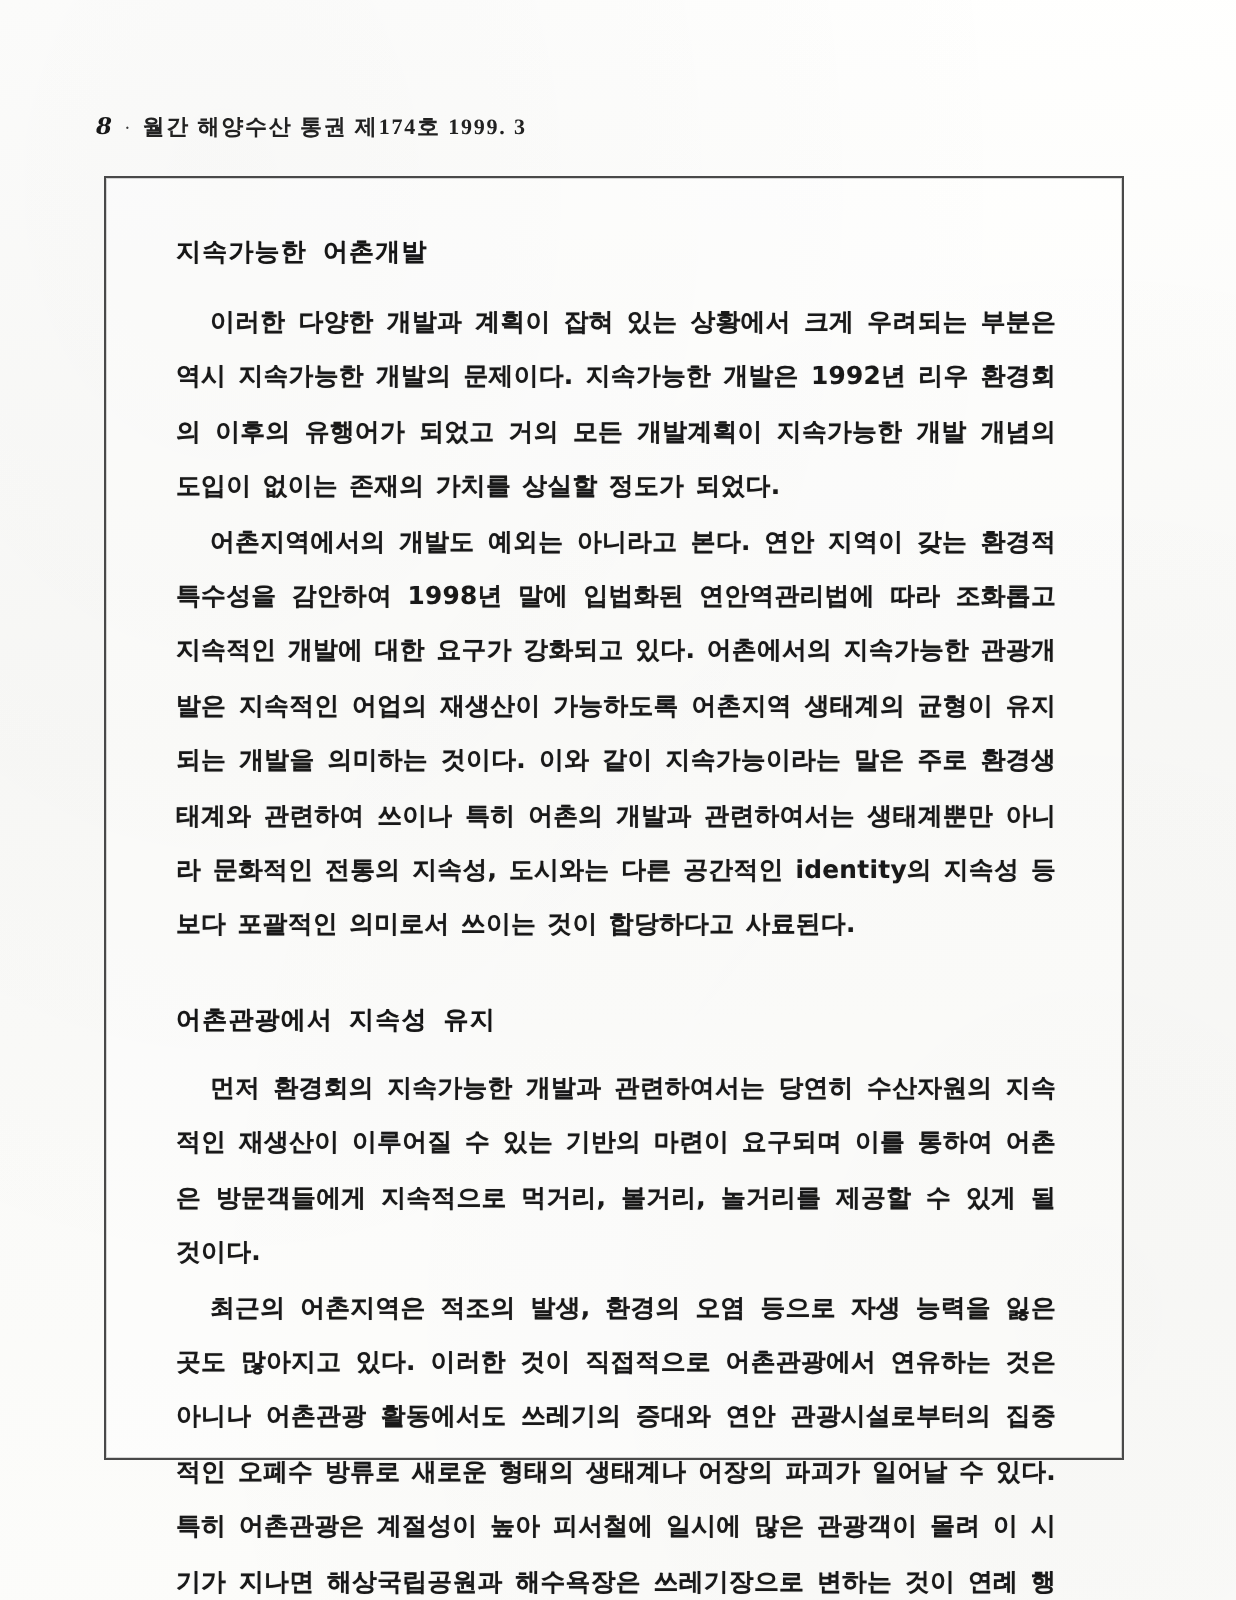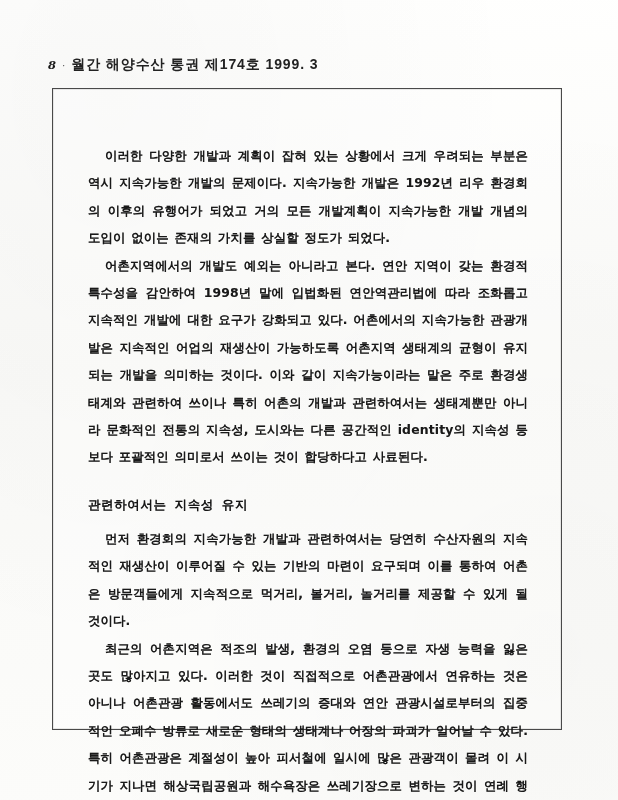--- a/index.html
+++ b/index.html
@@ -45,23 +45,23 @@
     white-space: nowrap;
   }
   .folio {
     font-style: italic;
     font-weight: 700;
     font-size: 11.5px;
     color: #1a1a1a;
   }
   .head-dot { font-size: 9px; color: #3a3a3a; padding: 0 1px; }
   .head-text {
-    font-family: Liberation Sans, sans-serif;
+    font-family: Liberation Serif, serif;
     font-weight: 700;
-    font-size: 14px;
+    font-size: 11px;
     letter-spacing: 0.9px;
     color: #242424;
   }
 
   
   .frame {
     position: absolute;
     left: 52px;
     top: 88px;
     width: 510px;
@@ -96,21 +96,21 @@
     text-justify: inter-character;
     text-indent: 17px;
     font-family: "DejaVu Sans", sans-serif;
     font-weight: 600;
     font-size: 12.4px;
     line-height: 27.4px;
     letter-spacing: 0.15px;
     word-spacing: 1.2px;
     color: #1b1b1b;
   }
-  .para-block { margin-top: 24px; }
+  .para-block { margin-top: 12px; }
   .para-block-2 { margin-top: 11px; }
 
   
   .content { text-shadow: 0 0 0.45px rgba(0,0,0,0.30); }
 </style>
 </head>
 <body>
 
 <div class="paper-tone"></div>
 
@@ -119,27 +119,28 @@
   <div class="running-head">
     <span class="folio">8</span>
     <span class="head-dot">·</span>
     <span class="head-text">월간 해양수산 통권 제174호 1999. 3</span>
   </div>
 
   <div class="frame"></div>
 
   <div class="content">
 
+    <h2 class="section-heading heading-1">지속가능한 어촌개발</h2>
 
     <div class="para-block">
       <p class="body-para">이러한 다양한 개발과 계획이 잡혀 있는 상황에서 크게 우려되는 부분은 역시 지속가능한 개발의 문제이다. 지속가능한 개발은 1992년 리우 환경회의 이후의 유행어가 되었고 거의 모든 개발계획이 지속가능한 개발 개념의 도입이 없이는 존재의 가치를 상실할 정도가 되었다.</p>
       <p class="body-para">어촌지역에서의 개발도 예외는 아니라고 본다. 연안 지역이 갖는 환경적 특수성을 감안하여 1998년 말에 입법화된 연안역관리법에 따라 조화롭고 지속적인 개발에 대한 요구가 강화되고 있다. 어촌에서의 지속가능한 관광개발은 지속적인 어업의 재생산이 가능하도록 어촌지역 생태계의 균형이 유지되는 개발을 의미하는 것이다. 이와 같이 지속가능이라는 말은 주로 환경생태계와 관련하여 쓰이나 특히 어촌의 개발과 관련하여서는 생태계뿐만 아니라 문화적인 전통의 지속성, 도시와는 다른 공간적인 identity의 지속성 등 보다 포괄적인 의미로서 쓰이는 것이 합당하다고 사료된다.</p>
     </div>
 
-    <h2 class="section-heading heading-2">관련하여서는 지속성 유지</h2>
+    <h2 class="section-heading heading-2">어촌관광에서 지속성 유지</h2>
 
     <div class="para-block-2">
       <p class="body-para">먼저 환경회의 지속가능한 개발과 관련하여서는 당연히 수산자원의 지속적인 재생산이 이루어질 수 있는 기반의 마련이 요구되며 이를 통하여 어촌은 방문객들에게 지속적으로 먹거리, 볼거리, 놀거리를 제공할 수 있게 될 것이다.</p>
       <p class="body-para">최근의 어촌지역은 적조의 발생, 환경의 오염 등으로 자생 능력을 잃은 곳도 많아지고 있다. 이러한 것이 직접적으로 어촌관광에서 연유하는 것은 아니나 어촌관광 활동에서도 쓰레기의 증대와 연안 관광시설로부터의 집중적인 오폐수 방류로 새로운 형태의 생태계나 어장의 파괴가 일어날 수 있다. 특히 어촌관광은 계절성이 높아 피서철에 일시에 많은 관광객이 몰려 이 시기가 지나면 해상국립공원과 해수욕장은 쓰레기장으로 변하는 것이 연례 행사처럼 되고 있다. 환경보호 차원에서 적절한 관광 밀도의 유지와 계절적 분산이 요구되며 이를 위해서는 지역마다 어촌관광 패턴을 주년화시키고 공간적으로 분산시킬 수 있는, 다양한 시설의 도입이 필요하다.</p>
 
     </div>
 
   </div>
 </div>
 

